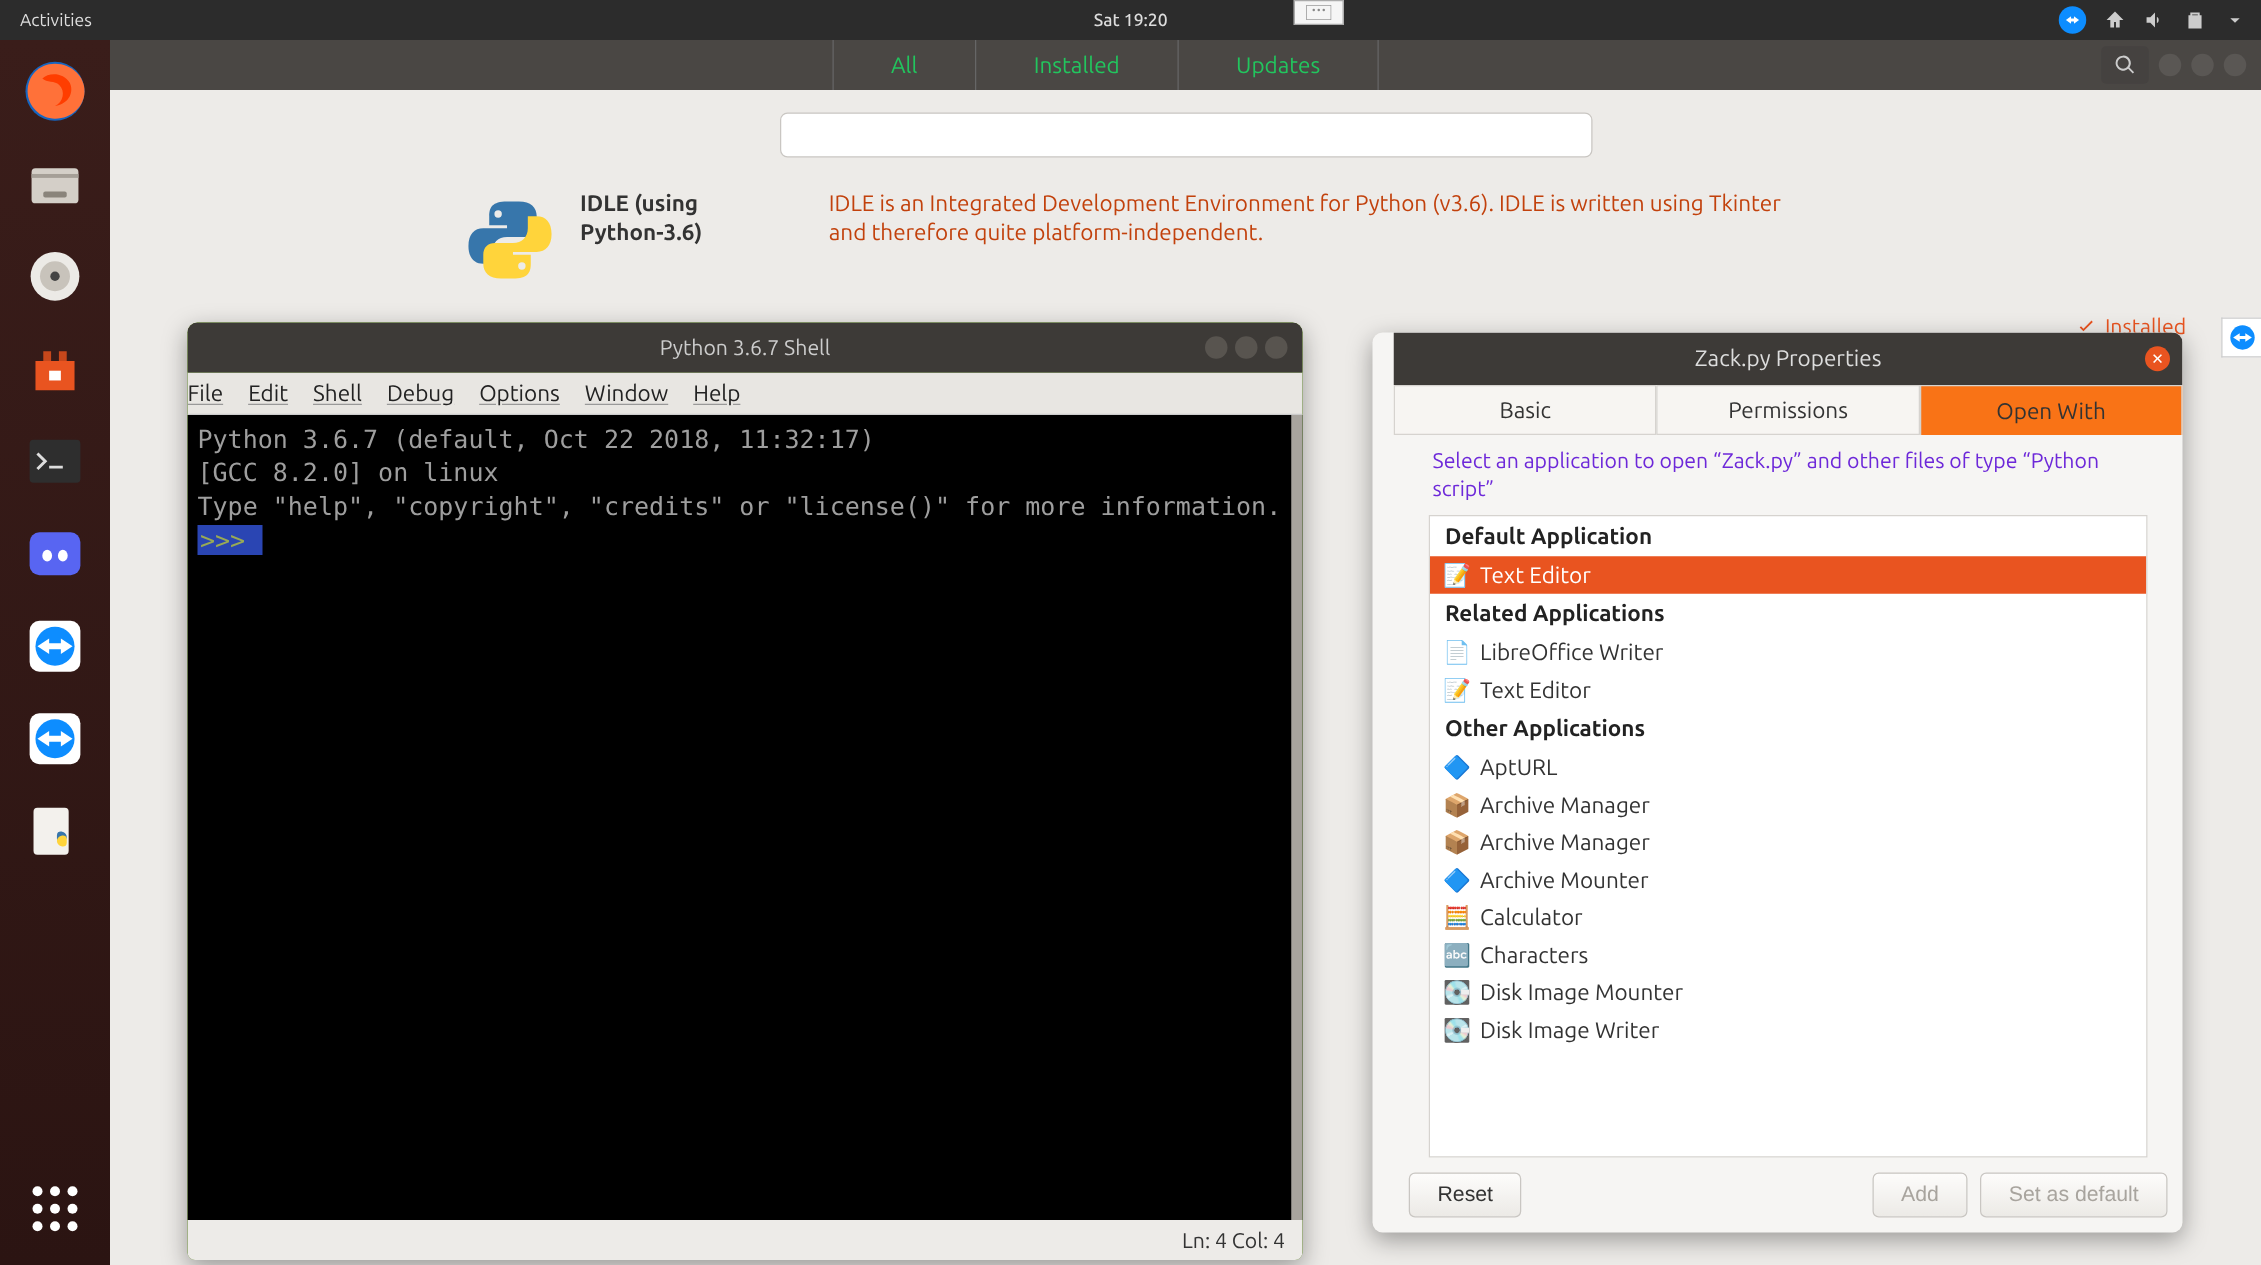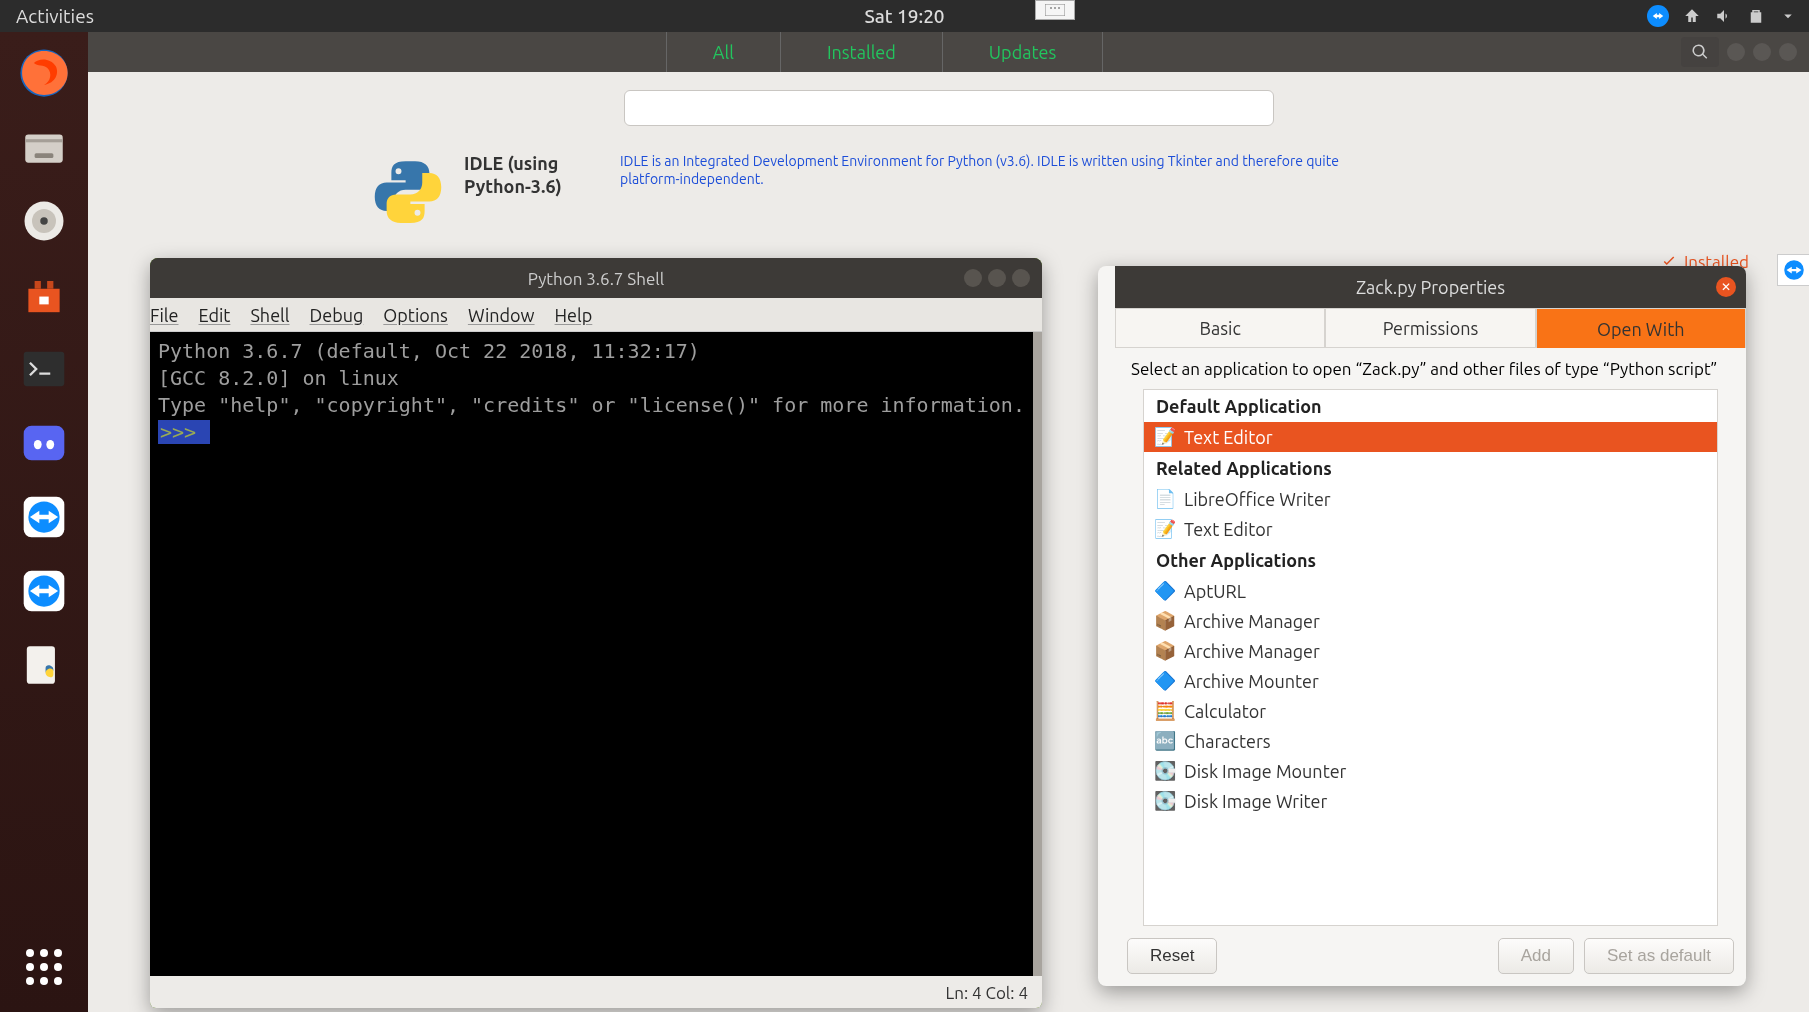--- a/index.html
+++ b/index.html
@@ -13,21 +13,21 @@
   }
   
   .topbar {
     position: absolute;
     top: 0; left: 0; right: 0;
     height: 32px;
     background: #2c2c2c;
     color: #ddd;
     display: flex;
     align-items: center;
-    font-size: 19px;
+    font-size: 14px;
     z-index: 100;
   }
   .topbar .activities { padding: 0 16px; cursor: pointer; }
   .topbar .center-time {
     position: absolute; left: 50%; transform: translateX(-50%);
     font-weight: 500;
   }
   .topbar .right-icons {
     margin-left: auto; display: flex; align-items: center; gap: 14px;
     padding-right: 12px;
@@ -111,21 +111,21 @@
 
   .app-result {
     display:flex; padding: 16px 60px 8px 280px; gap: 16px;
   }
   .app-icon {
     width: 80px; height: 80px; flex-shrink:0;
     display:flex; align-items:center; justify-content:center;
   }
   .app-meta { width:140px; flex-shrink:0; }
   .app-name { font-weight:600; font-size:18px; color:#333; line-height:1.25; }
-  .app-desc { color:#1d4ed8; font-size:14px; max-width:770px; line-height:1.3; }
+  .app-desc { color:#c2410c; font-size:18px; max-width:770px; line-height:1.3;margin-left:43px; }
   .installed-badge {
     position:absolute; right: 60px; top: 220px;
     color:#e95420; font-size:17px; display:flex; align-items:center; gap:6px;
   }
   .installed-badge svg { width:18px; height:18px; fill:#e95420; }
 
   
   .idle-window {
     position:absolute;
     left: 150px; top: 258px; width: 892px; height: 750px;
@@ -182,21 +182,21 @@
     background:#e95420; color:#fff; display:flex;align-items:center;justify-content:center;
     font-size:12px; cursor:pointer;
   }
   .props-tabs { display:flex; height:40px; background:#fff; }
   .props-tab {
     flex:1; display:flex; align-items:center; justify-content:center;
     font-size:18px; color:#333; border:1px solid #d6d3cf; cursor:pointer;
     background:#f7f5f2;
   }
   .props-tab.active { background:#f97316; border-bottom:none; }
-  .props-desc { padding:10px 16px 8px; font-size:17px; color:#000000; line-height:1.35; }
+  .props-desc { padding:10px 16px 8px; font-size:17px; color:#6d28d9; line-height:1.35;margin-left:15px; }
   .props-list-wrap { margin:0 28px; border:1px solid #d6d3cf; background:#fff; flex:1; overflow:auto; }
   .list-heading { font-weight:700; font-size:18px; padding:6px 12px; color:#222; }
   .list-row {
     display:flex; align-items:center; gap:8px; padding:5px 12px;
     font-size:18px; color:#333; cursor:pointer;
   }
   .list-row.selected { background:#e95420; color:#fff; }
   .list-row .ic { width:20px; height:20px; display:flex;align-items:center;justify-content:center; }
   .props-buttons {
     display:flex; padding:12px; gap:10px;

